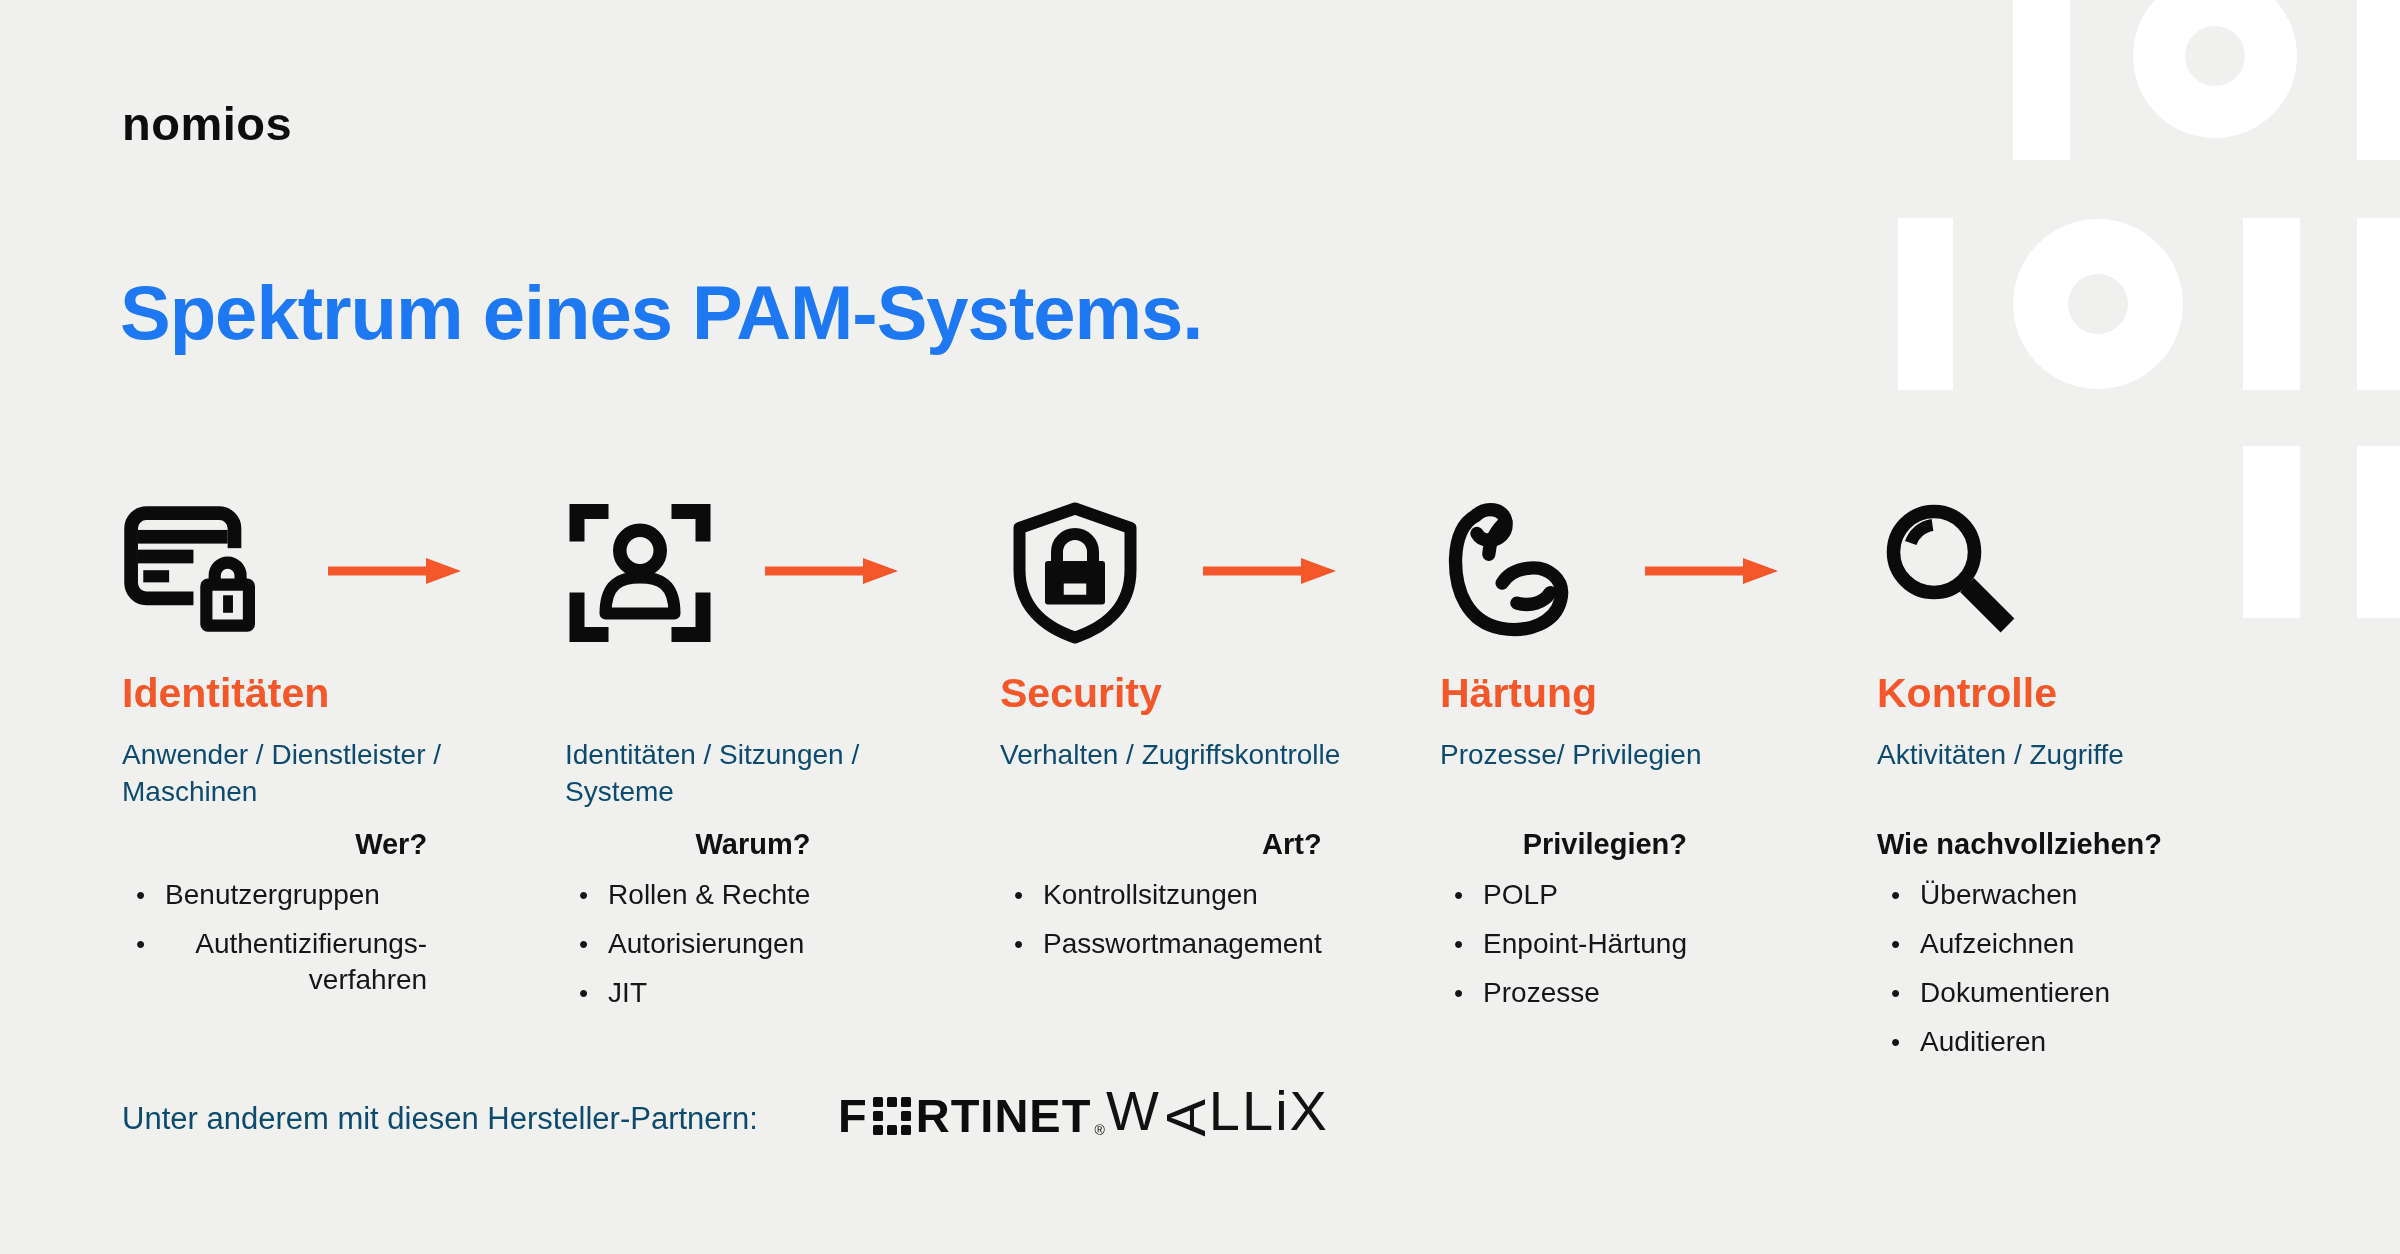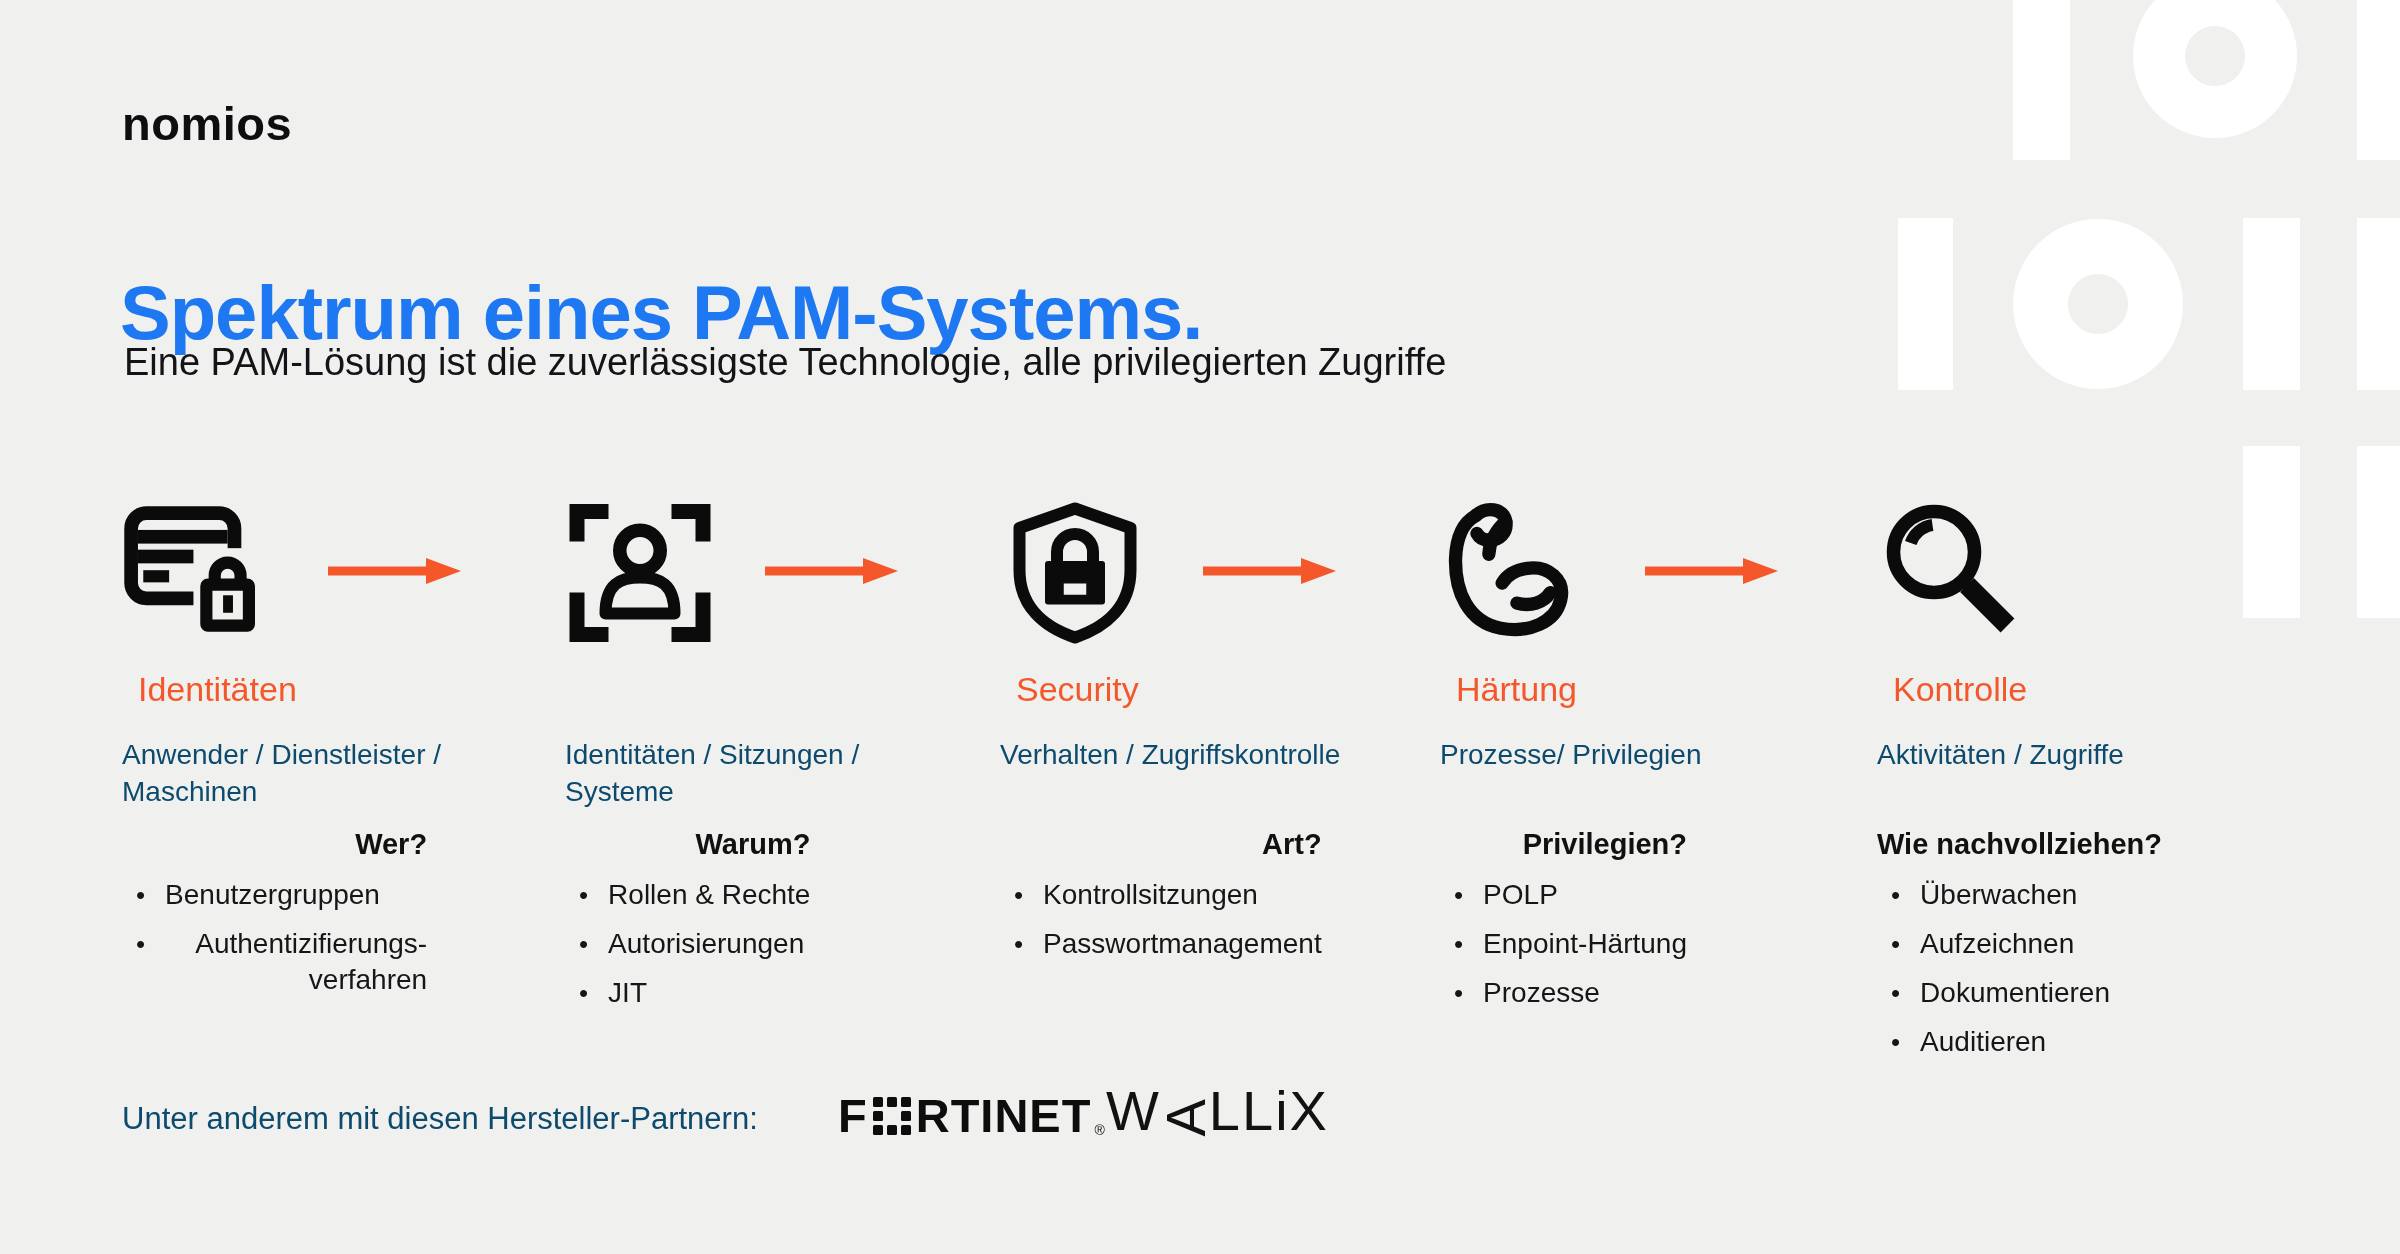--- a/index.html
+++ b/index.html
@@ -19,21 +19,21 @@
   .pring{position:absolute;border-style:solid;border-color:var(--pattern-white);border-radius:50%;box-sizing:content-box;background:transparent;}
 
   
   .brand{position:absolute;left:122px;top:96px;font-size:47px;font-weight:700;letter-spacing:.5px;color:var(--ink);}
   .title{position:absolute;left:120px;top:218px;font-size:76px;font-weight:700;letter-spacing:-1px;color:var(--accent-blue);}
   .intro{position:absolute;left:124px;top:334px;font-size:38px;line-height:57px;color:#141418;}
 
   
   .column{position:absolute;top:498px;width:420px;height:600px;color:var(--ink);}
   .icon-box{position:absolute;left:0;top:0;height:160px;color:#0b0b0b;}
-  .column h2{position:absolute;left:16px;top:172px;margin:0;font-size:34px;font-weight:400;color:var(--accent-orange);white-space:nowrap;}
+  .column h2{position:absolute;left:0;top:172px;margin:0;font-size:41px;font-weight:700;color:var(--accent-orange);white-space:nowrap;}
   .col-sub{position:absolute;left:0;top:238px;font-size:28px;line-height:37px;color:#0c4a6e;}
   .col-0 .col-sub,.col-1 .col-sub{max-width:335px;}
   .qa{position:absolute;left:0;top:330px;text-align:right;}
   .q{font-size:29px;font-weight:700;color:#111;}
   .qa ul{list-style:none;margin:16px 0 0 0;padding:0;}
   .qa li{display:flex;gap:20px;margin:0 0 13px 14px;font-size:28px;line-height:36px;color:#161618;}
   .qa li .dot{flex:0 0 auto;font-size:26px;line-height:36px;}
   .col-0 .qa li .txt{max-width:262px;}
 
   
@@ -62,21 +62,20 @@
     <span class="pring" style="left:2013px;top:219px;width:60px;height:60px;border-width:55px"></span>
     <span class="pbar" style="left:2243px;top:218px;width:57px;height:172px"></span>
     <span class="pbar" style="left:2357px;top:218px;width:43px;height:172px"></span>
     <span class="pbar" style="left:2243px;top:446px;width:57px;height:172px"></span>
     <span class="pbar" style="left:2357px;top:446px;width:43px;height:172px"></span>
   </div>
 
   <div class="brand">nomios</div>
   <h1 class="title">Spektrum eines PAM-Systems.</h1>
   <div class="intro">
-    <div>Eine PAM-Lösung ist die zuverlässigste Technologie, alle privilegierten Zugriffe</div>
   </div>
 
   <div class="column col-0" style="left:122px">
     <div class="icon-box">
       <svg width="152" height="152" viewBox="0 0 100 100" fill="none">
         <rect x="6" y="10" width="68" height="56" rx="10" stroke="currentColor" stroke-width="9"></rect>
         <rect x="10.5" y="21" width="59" height="9" fill="currentColor"></rect>
         <rect x="10.5" y="34" width="59" height="9" fill="currentColor"></rect>
         <rect x="14" y="47.5" width="17" height="8" fill="currentColor"></rect>
         <rect x="47" y="33" width="48" height="60" fill="var(--background)"></rect>

